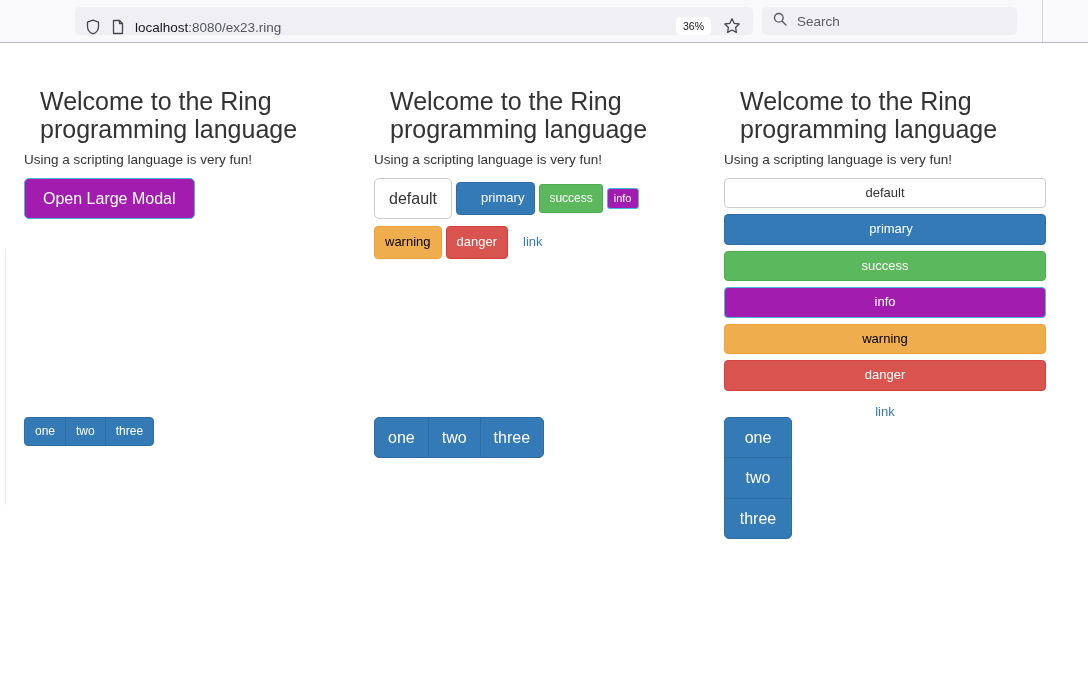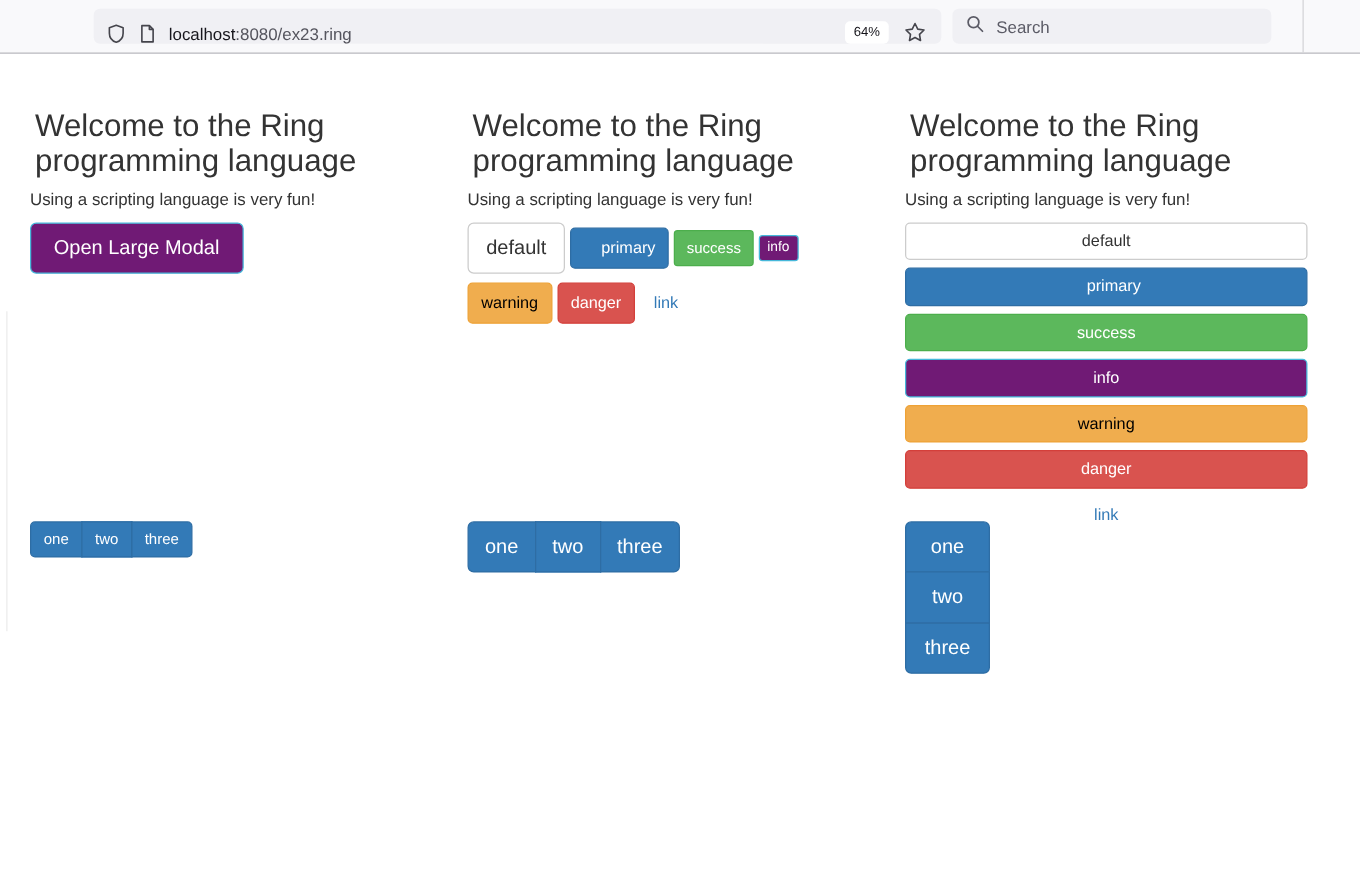--- a/index.html
+++ b/index.html
@@ -42,42 +42,42 @@
   }
   .jumbotron h1 {
     margin:0; padding:42px 0 0 56px; font-size:56px; line-height:1;
     font-weight:400; color:#333;
   }
   .columns {
     margin-left:24px; width:1022px; margin-top:44px; height:451px;
     display:grid; grid-template-columns:repeat(3, 322px); column-gap:28px;
   }
   .col { position:relative; }
-  .col h2 { margin:0 4px 7px; font-size:25px; line-height:28px; font-weight:500; color:#333; }
+  .col h2 { margin:0 16px 7px; font-size:25px; line-height:28px; font-weight:500; color:#333; }
   .col p  { margin:0 0 9px; font-size:13.5px; line-height:19px; color:#333; }
   .btns { display:flex; flex-wrap:wrap; align-items:center; }
   .btns .btn { margin:0 4px 7px 0; }
   .col3-btns { display:block; }
 
   
   .btn {
     box-sizing:border-box; display:inline-block; border:1px solid transparent;
     border-radius:4px; font-size:13px; line-height:1.42; padding:6px 10px;
     text-align:center; cursor:pointer; font-family:inherit; background:none;
     white-space:nowrap;
   }
   .s-lg { font-size:16px; line-height:1.33; padding:9px 14px; border-radius:5px; }
   .s-sm { font-size:12px; padding:5px 9px;  border-radius:3px; }
   .s-xs { font-size:11px; line-height:1.4; padding:2px 6px; border-radius:3px; }
   .s-block { display:block; width:100%; padding:5px 12px; margin:0 0 6px 0 !important; }
 
   .v-default { background:#fff;    border-color:#ccc;    color:#333; }
   .v-primary { background:#337ab7; border-color:#2e6da4; color:#fff;padding-left:24px; }
   .v-success { background:#5cb85c; border-color:#4cae4c; color:#fff; }
-  .v-info    { background:#701a75; border-color:#46b8da; color:#fff; }
+  .v-info    { background:#a21caf; border-color:#46b8da; color:#fff; }
   .v-warning { background:#f0ad4e; border-color:#eea236; color:#000000; }
   .v-danger  { background:#d9534f; border-color:#d43f3a; color:#fff; }
   .v-link    { background:transparent; border-color:transparent; color:#337ab7; }
   .col1-modal-btn { padding-left:18px; padding-right:18px; }
 
   
   .group-wrap { position:absolute; top:330px; left:0; }
   .btn-group { display:inline-flex; }
   .btn-group .btn { margin:0 0 0 -1px; border-radius:0; }
   .btn-group .btn:first-child { margin-left:0; border-radius:4px 0 0 4px; }
@@ -104,21 +104,21 @@
           <path d="M8 1.2 L13.5 3.2 V7.5 C13.5 11.5 11 13.8 8 14.8 C5 13.8 2.5 11.5 2.5 7.5 V3.2 Z" fill="none" stroke="#45454c" stroke-width="1.3" stroke-linejoin="round"></path>
         </svg>
     </span>
     <span class="icon">
       <svg width="14" height="16" viewBox="0 0 14 16">
           <path d="M2.5 1.5 H8.5 L11.5 4.5 V14.5 H2.5 Z" fill="none" stroke="#45454c" stroke-width="1.3" stroke-linejoin="round"></path>
           <path d="M8.5 1.5 V4.5 H11.5" fill="none" stroke="#45454c" stroke-width="1.3" stroke-linejoin="round"></path>
         </svg>
     </span>
     <span class="url-text"><span>localhost</span><span class="url-rest">:8080/ex23.ring</span></span>
-    <span class="zoom-badge">64%</span>
+    <span class="zoom-badge">36%</span>
     <span class="star-wrap">
       <svg width="18" height="18" viewBox="0 0 18 18">
           <path d="M9 1.8 L11.2 6.3 16.2 7 12.6 10.5 13.4 15.4 9 13 4.6 15.4 5.4 10.5 1.8 7 6.8 6.3 Z" fill="none" stroke="#45454c" stroke-width="1.3" stroke-linejoin="round"></path>
         </svg>
     </span>
   </div>
   <div class="searchbar">
     <span class="icon">
       <svg width="16" height="16" viewBox="0 0 16 16">
           <circle cx="6.8" cy="6.8" r="4.3" fill="none" stroke="#5b5b66" stroke-width="1.4"></circle>

